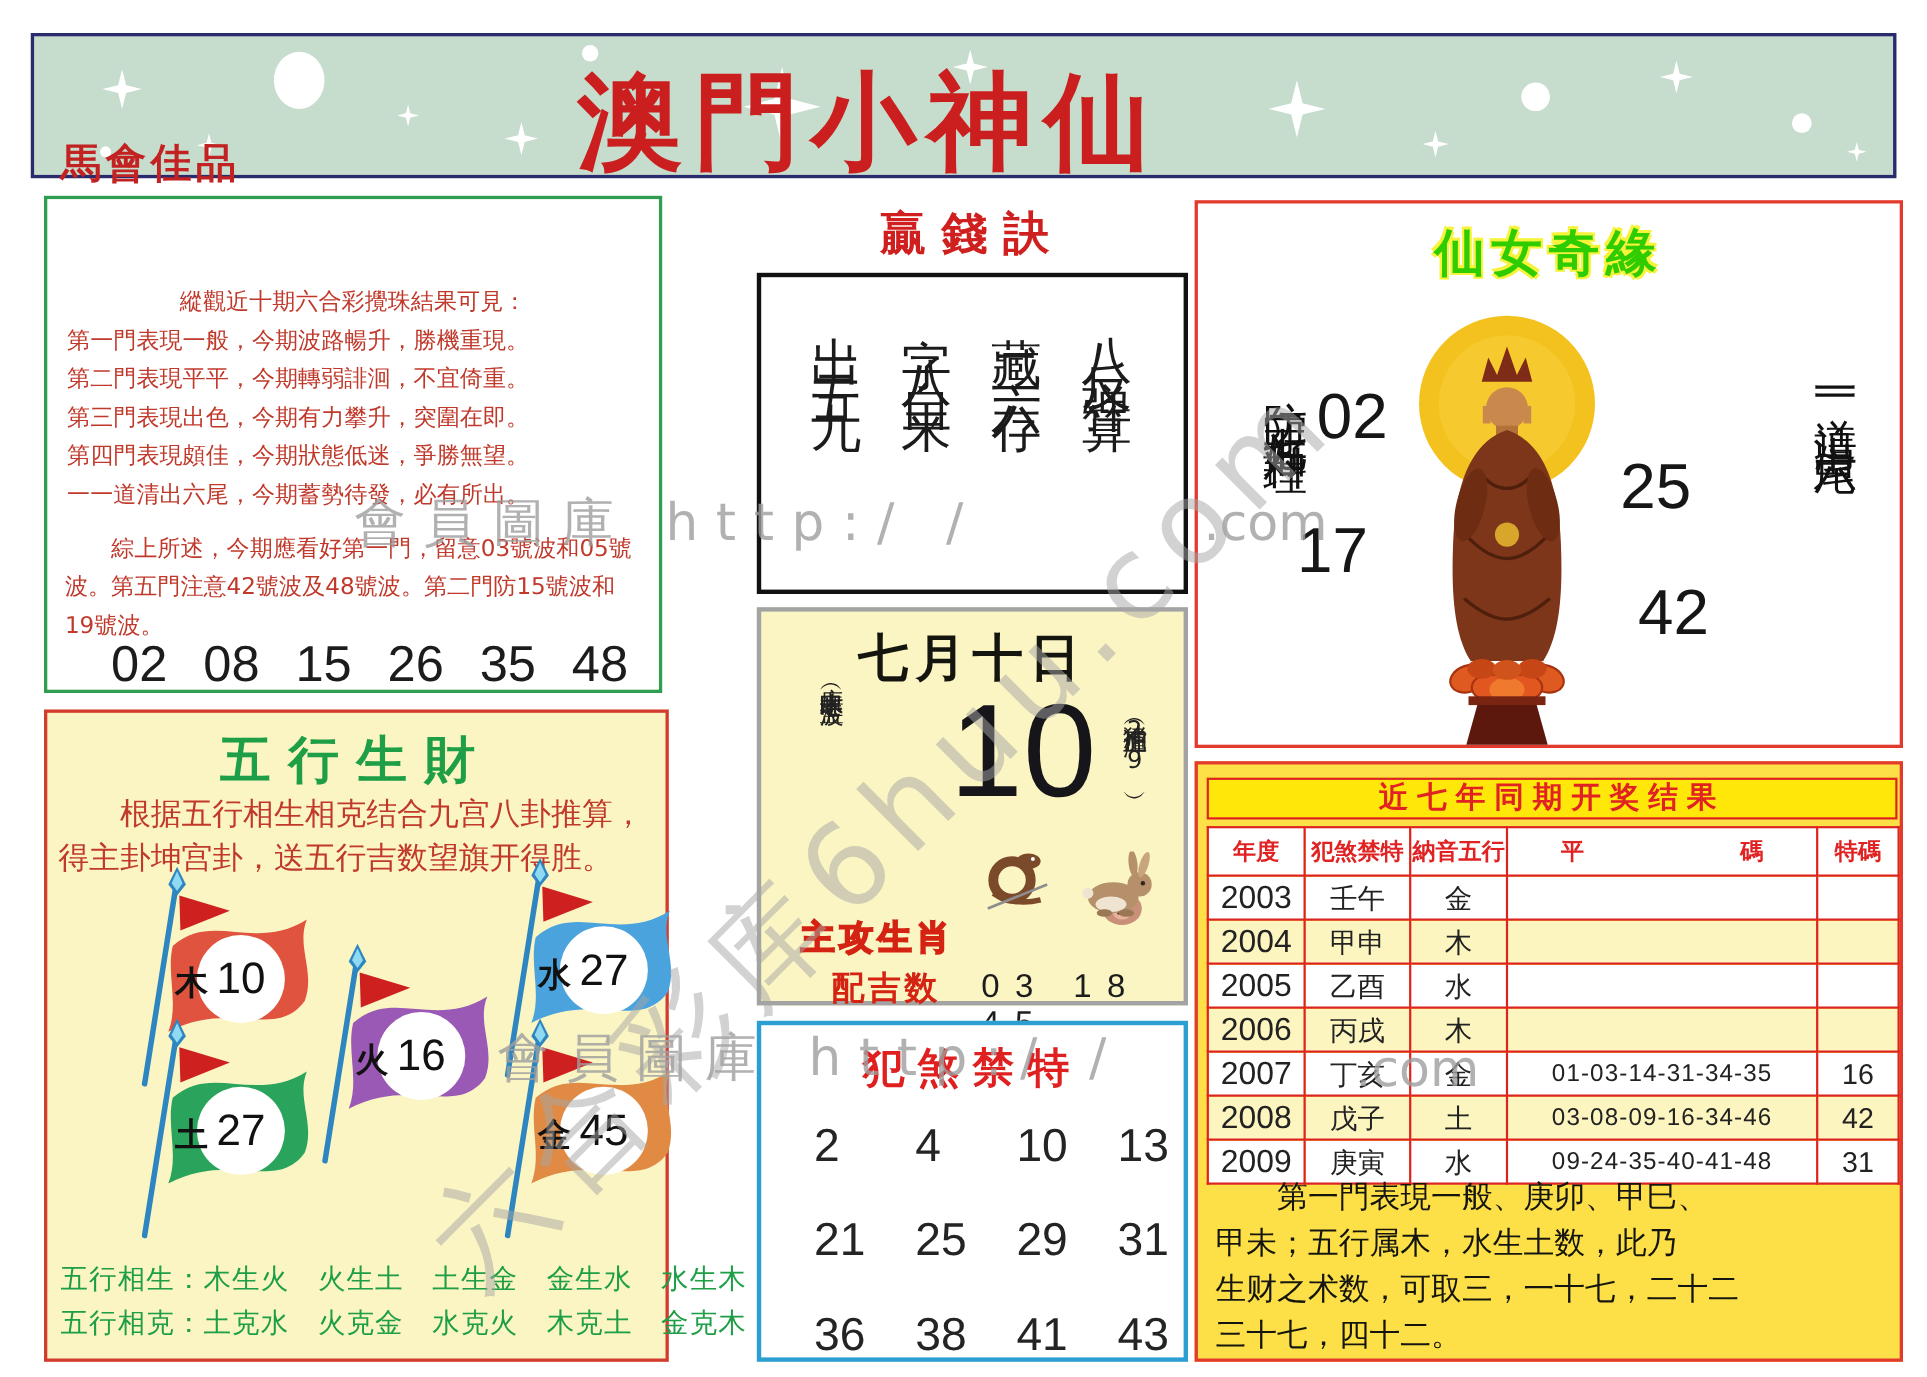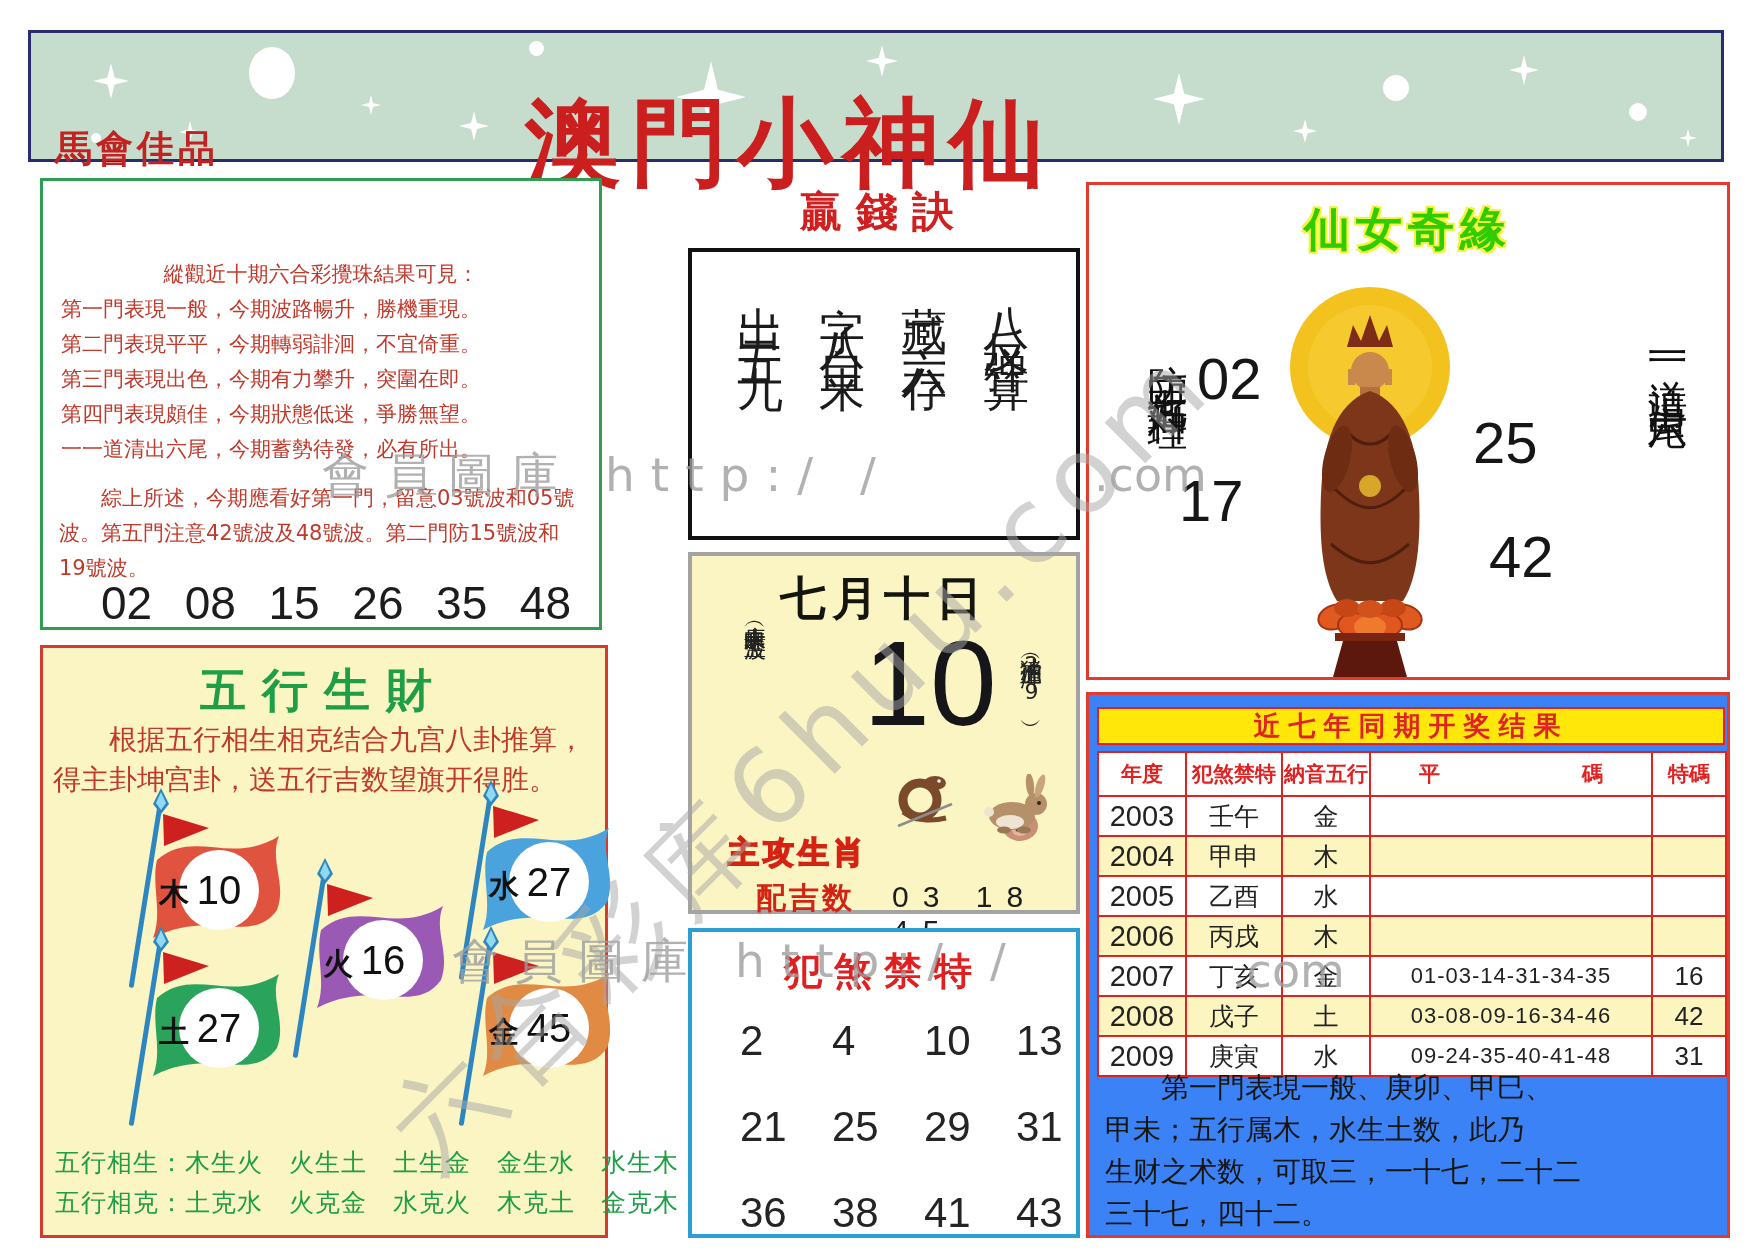--- a/index.html
+++ b/index.html
@@ -6,21 +6,21 @@
   .page{position:relative;width:1752px;height:1252px;background:#ffffff;overflow:hidden;
         font-family:"DejaVu Sans",sans-serif;color:#111;}
   .abs{position:absolute;}
   .vert{writing-mode:vertical-rl;text-orientation:upright;}
 
   
   .header-band{left:28px;top:30px;width:1696px;height:132px;background:#c6dccd;
                border:3px solid #2a2a6e;box-sizing:border-box;}
   .brand{left:55px;top:124px;font-size:37px;font-weight:bold;color:#c32222;letter-spacing:4px;}
   .main-title{left:400px;top:48px;width:780px;text-align:center;font-size:96px;font-weight:bold;
-              color:#cb1f1f;font-family:"DejaVu Serif",serif;letter-spacing:10px;white-space:nowrap;margin-top:32px;}
+              color:#cb1f1f;font-family:"DejaVu Serif",serif;letter-spacing:10px;white-space:nowrap;}
   .star{position:absolute;background:#fff;
         clip-path:polygon(50% 0,60% 40%,100% 50%,60% 60%,50% 100%,40% 60%,0 50%,40% 40%);}
   .dot{position:absolute;background:#fff;border-radius:50%;}
 
   
   .panel{box-sizing:border-box;background:#fff;}
   .green-box{left:40px;top:178px;width:562px;height:452px;border:3px solid #2f9e50;}
   .analysis-text{padding:76px 16px 0 16px;color:#c0392b;font-size:21px;line-height:35px;}
   .analysis-intro{text-align:center;}
   .analysis-line{padding-left:2px;}
@@ -59,21 +59,21 @@
 
   
   .forbid-box{left:688px;top:928px;width:392px;height:310px;border:4px solid #2b9ed2;}
   .forbid-title{left:0;top:14px;width:100%;text-align:center;font-size:38px;font-weight:bold;
                 color:#e02020;letter-spacing:12px;font-family:"DejaVu Serif",serif;}
   .forbid-grid{left:0;top:66px;width:100%;display:grid;grid-template-columns:repeat(4,92px);
                grid-auto-rows:86px;padding-left:48px;box-sizing:border-box;align-items:center;
                font-family:"Liberation Sans",sans-serif;font-size:42px;color:#242424;}
 
   
-  .table-box{left:1086px;top:692px;width:644px;height:546px;border:3px solid #e23b2e;background:#3b82f6;}
+  .table-box{left:1086px;top:692px;width:644px;height:546px;border:3px solid #e23b2e;background:#fde047;}
   .hist-bar{left:8px;top:12px;width:628px;height:38px;background:#ffe70a;border:2px solid #dd2222;
             box-sizing:border-box;text-align:center;font-size:27px;font-weight:bold;color:#e02222;
             letter-spacing:8px;line-height:34px;}
   table.hist{left:8px;top:56px;position:absolute;border-collapse:collapse;table-layout:fixed;width:628px;}
   table.hist td{border:2px solid #dd2222;text-align:center;padding:0;overflow:hidden;white-space:nowrap;}
   .hrow td{height:42px;color:#e02222;font-size:21px;font-weight:bold;background:#fff;}
   .drow td{height:38px;font-size:25px;color:#222;}
   .rowA td{background:#ffffff;}
   .rowB td{background:#fdf5c0;}
   td.c-year{font-family:"Liberation Sans",sans-serif;font-size:29px;}

